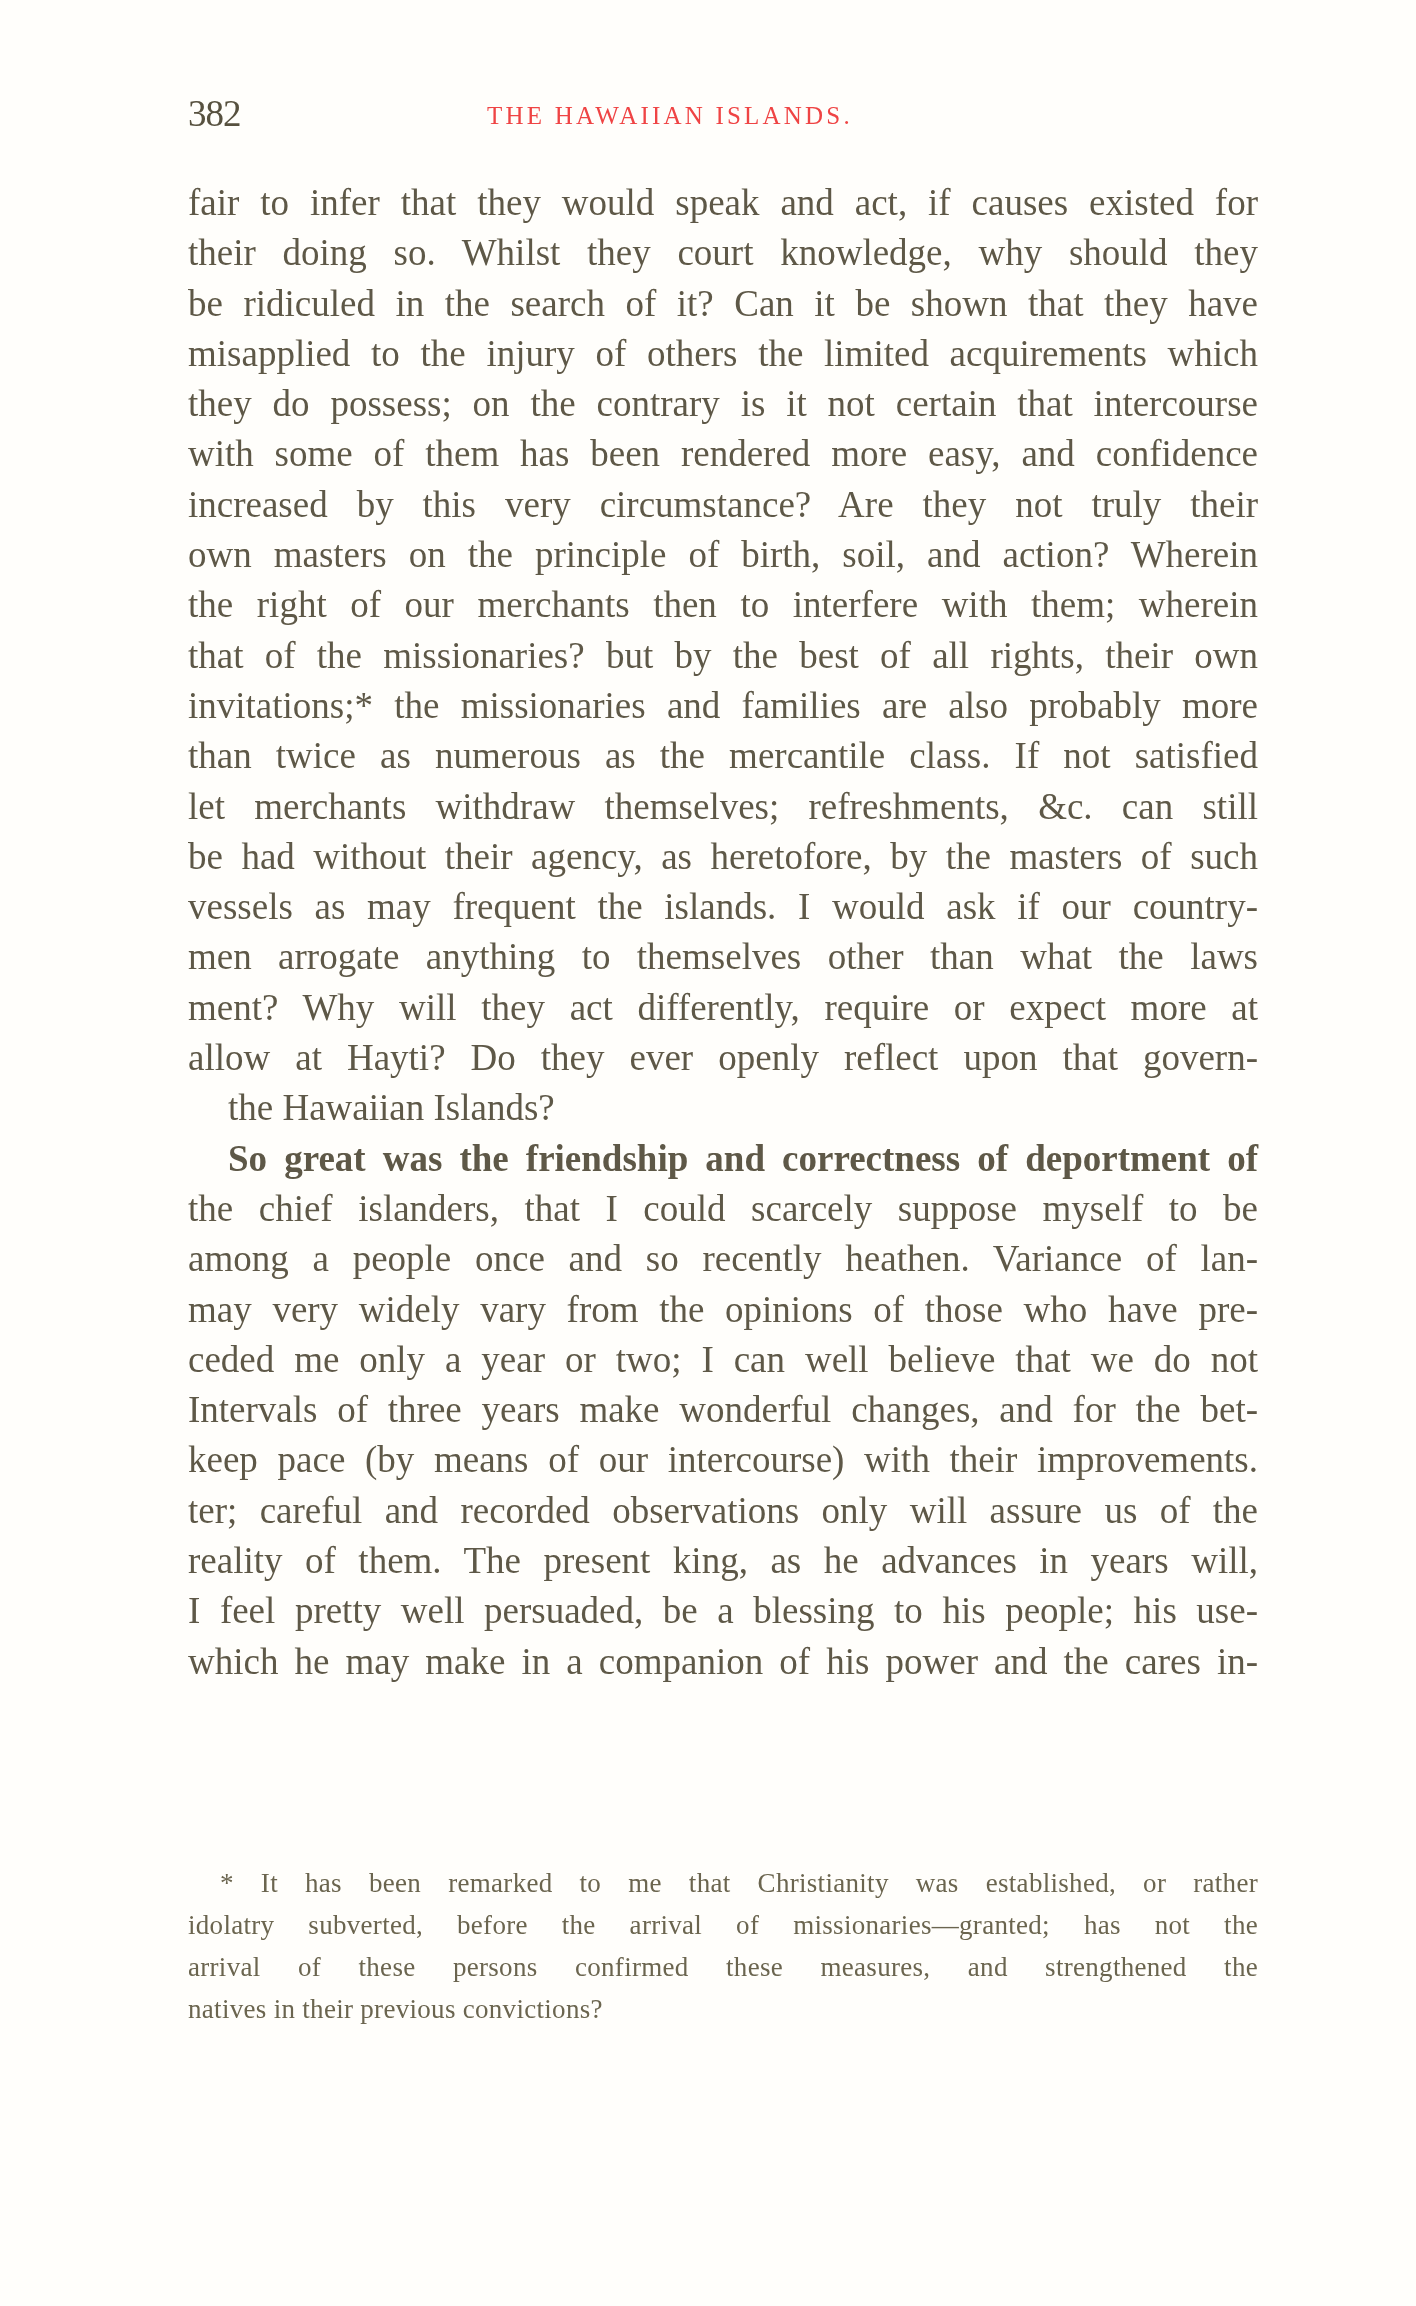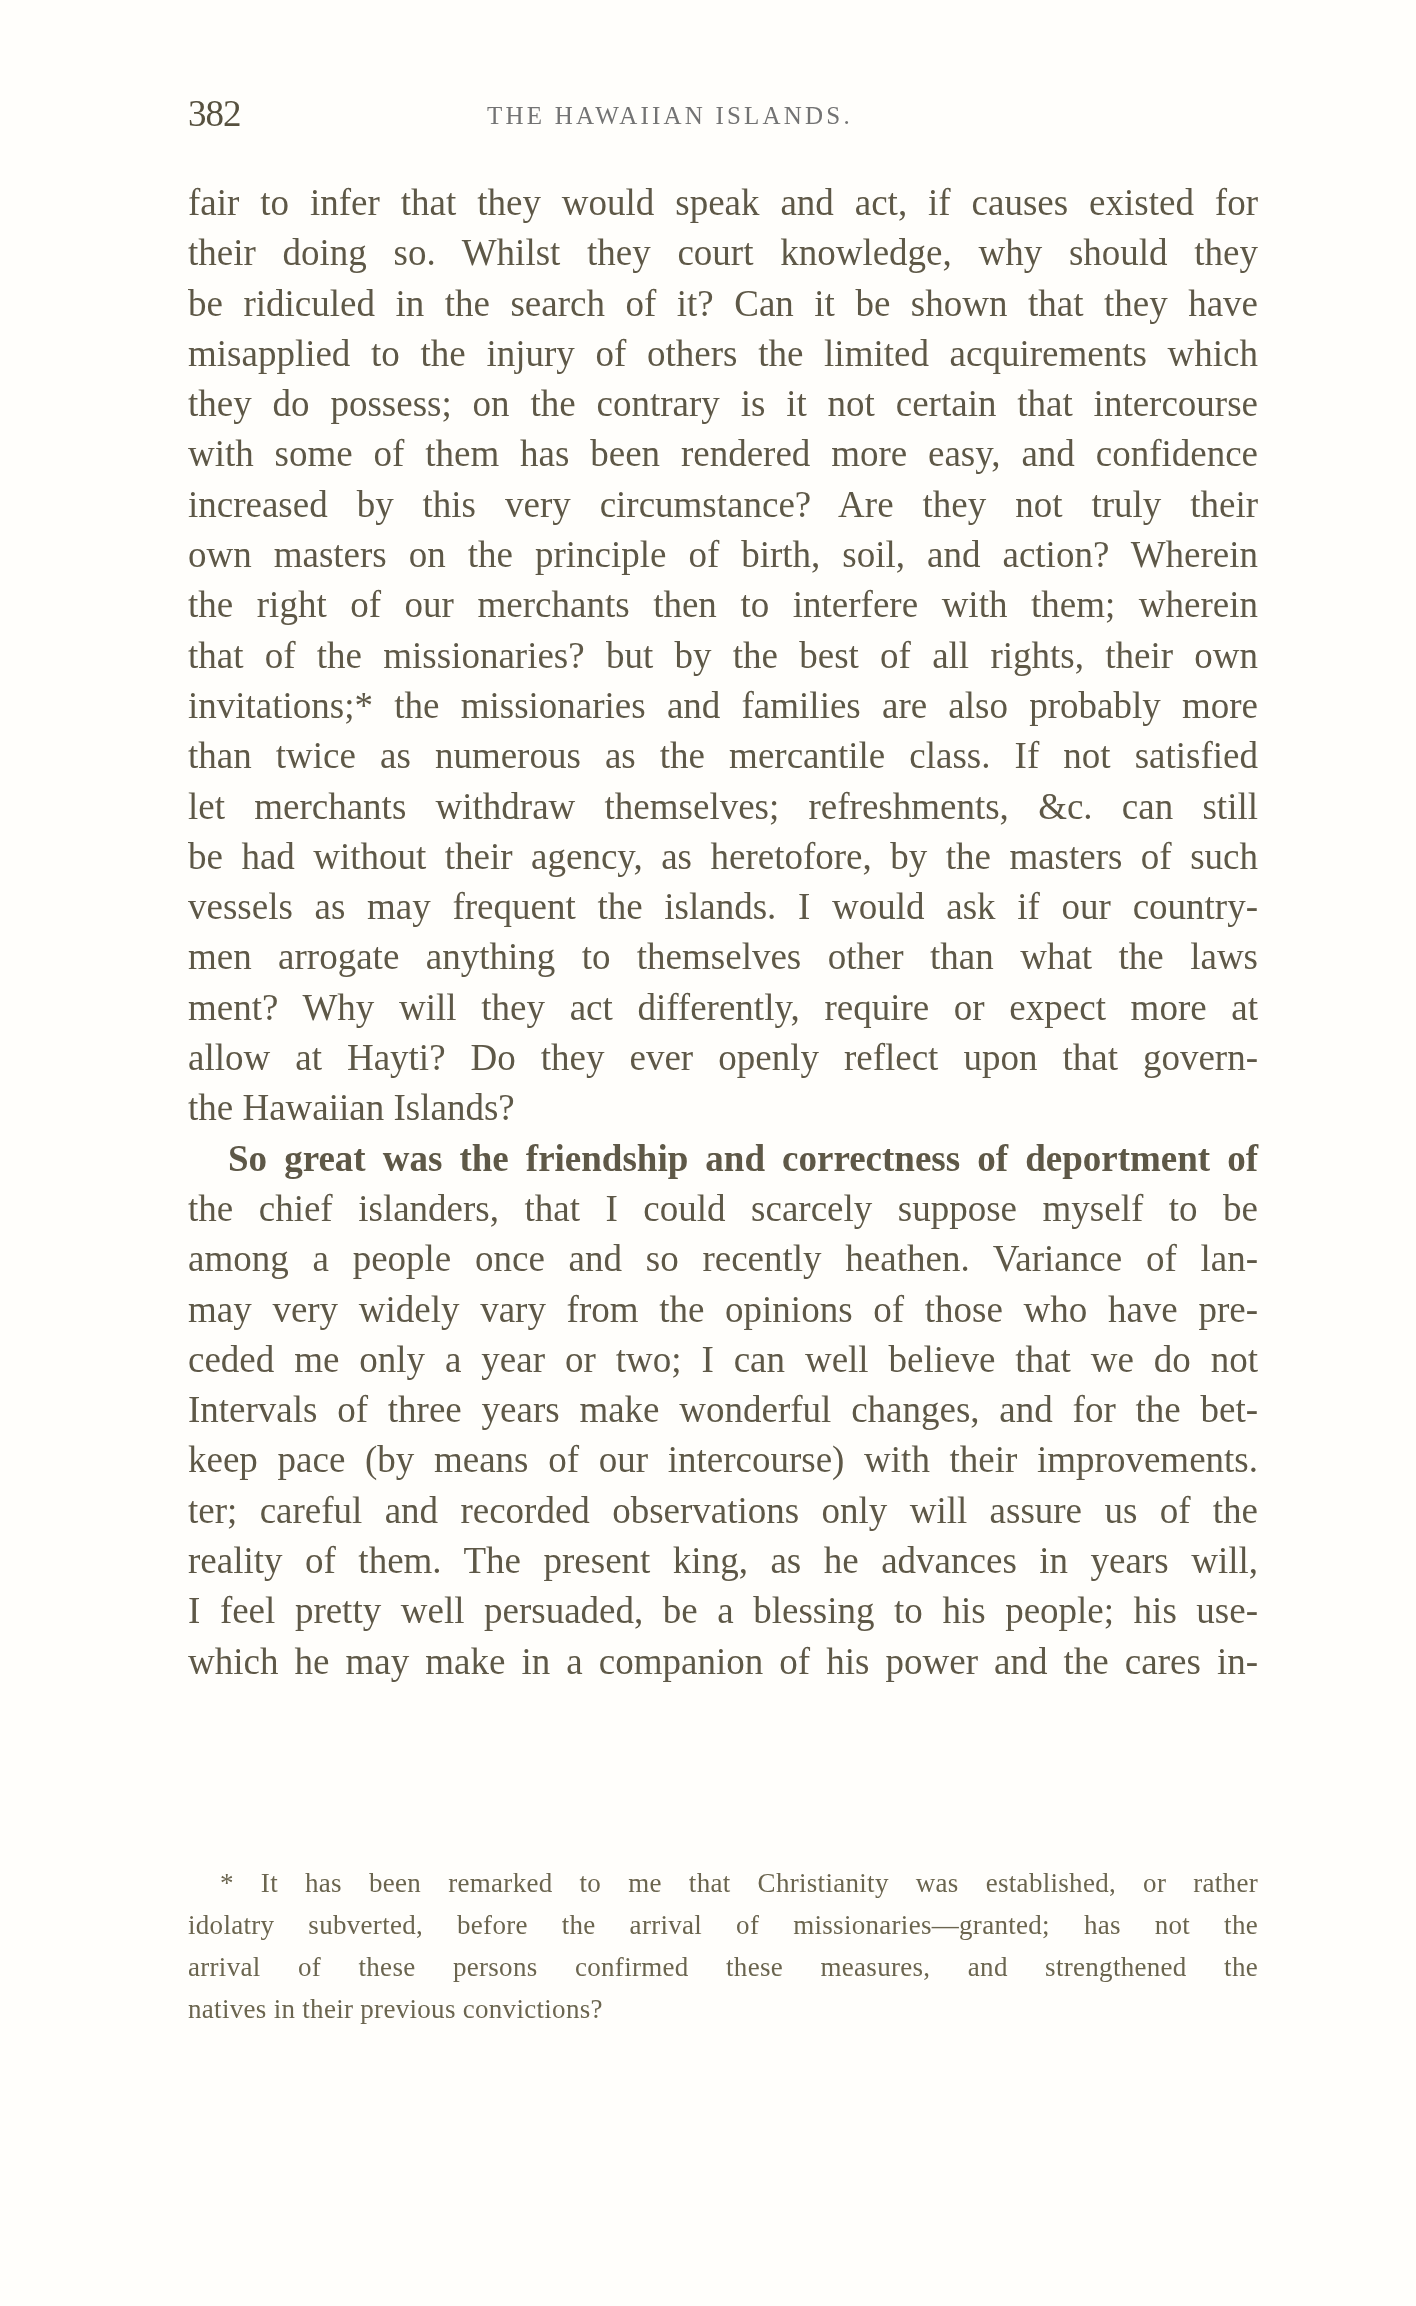--- a/index.html
+++ b/index.html
@@ -31,40 +31,41 @@
     color: #57513f;
     letter-spacing: -1px;
   }
   .running-title {
     position: absolute;
     left: 299px;
     top: 6px;
     font-size: 25px;
     line-height: 36px;
     letter-spacing: 3.2px;
-    color: #737373;
+    color: #ef4444;
     white-space: nowrap;
   }
   .body-text {
     position: absolute;
     left: 188px;
     top: 178px;
     width: 1070px;
   }
   .line {
     display: block;
     height: 50.3px;
     line-height: 50.3px;
     font-size: 37px;
     white-space: nowrap;
     text-align: justify;
     text-align-last: justify;
   }
   .line.last {
     text-align-last: left;
+    margin-left: 40px;
   }
   .line.indent {
     padding-left: 40px;
     font-weight: bold;
   }
   .footnote {
     position: absolute;
     left: 188px;
     top: 1838px;
     width: 1070px;

